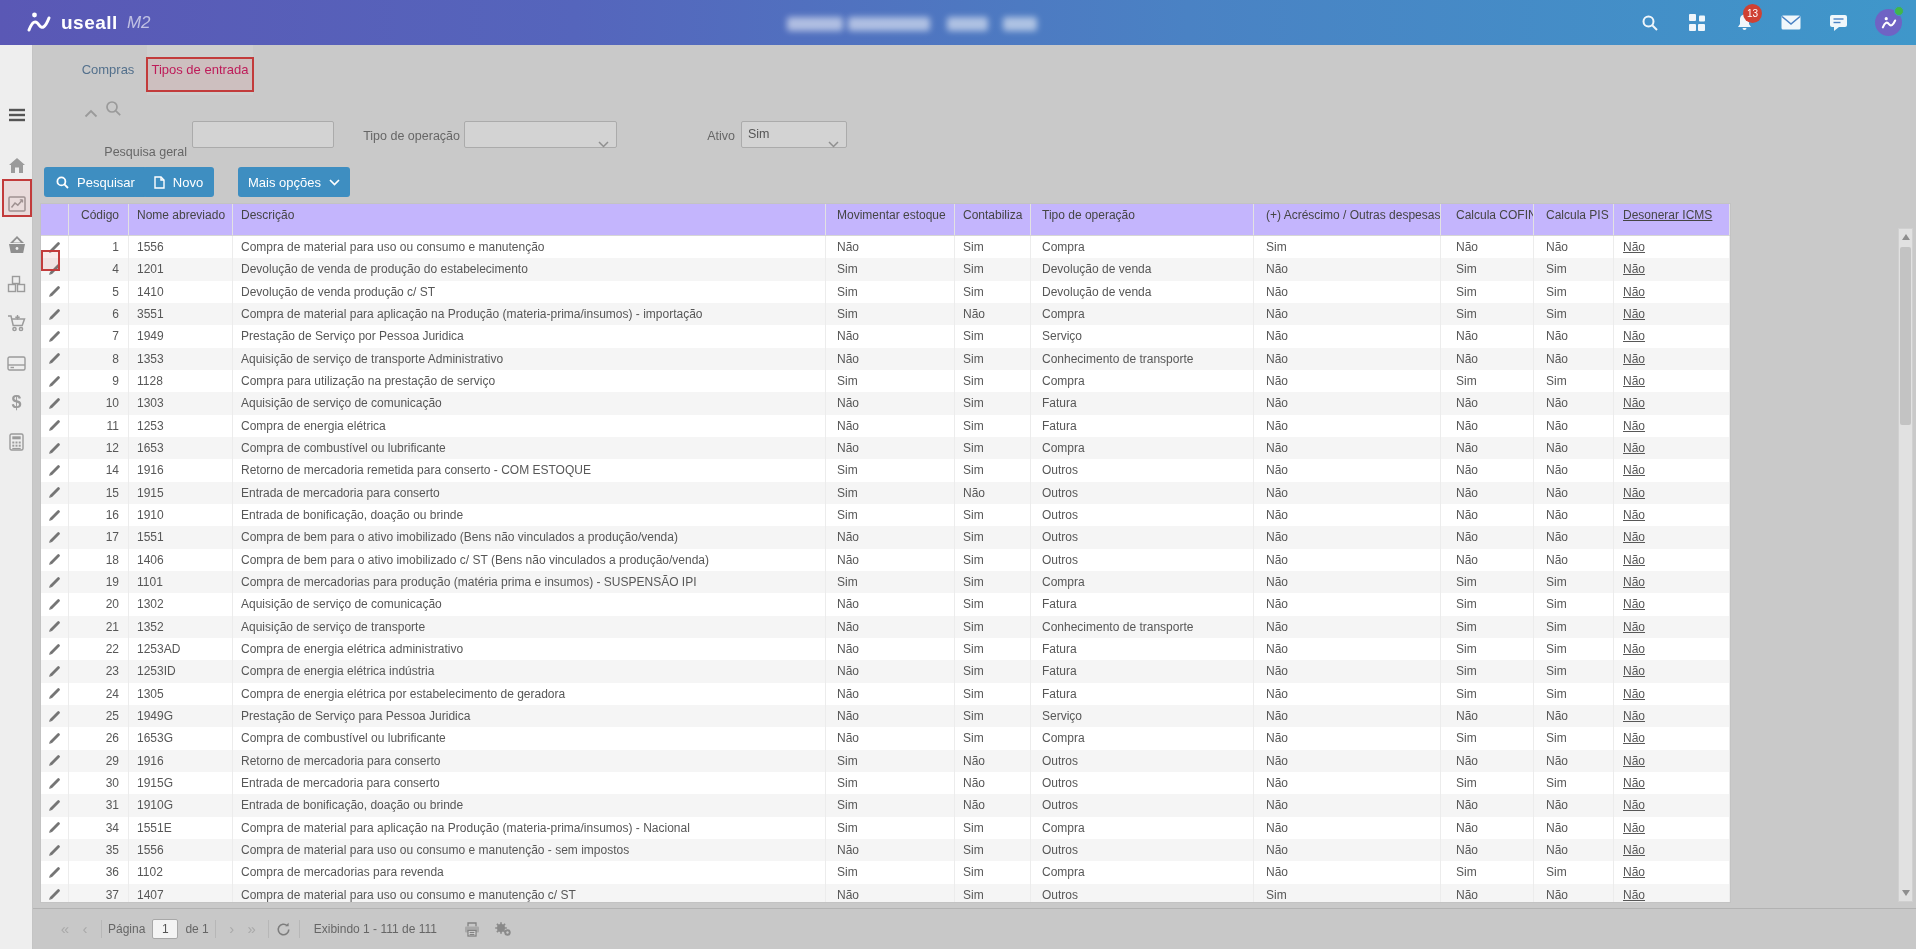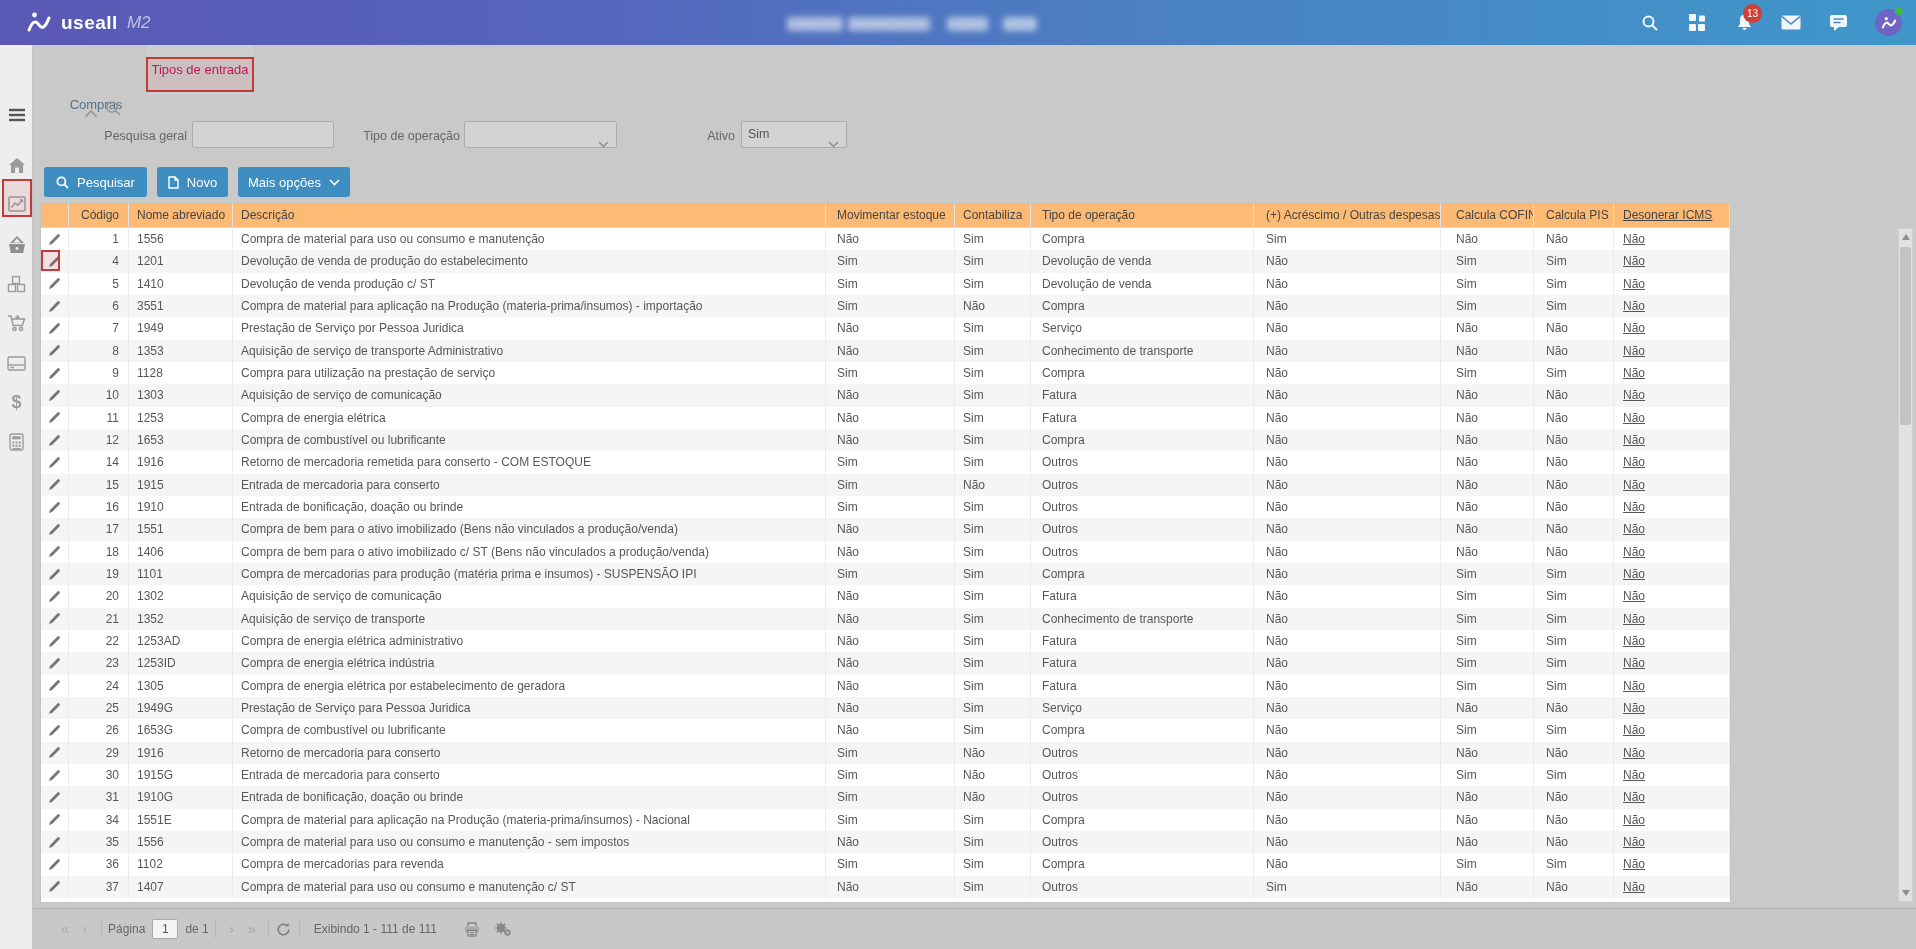--- a/index.html
+++ b/index.html
@@ -46,21 +46,21 @@
   .fselect .chev { position:absolute; right:7px; top:10px; }
 
   
   .btn { position:absolute; top:167px; height:30px; background:#3e8ec1; border:none; border-radius:3px;
          color:#fff; font-size:13px; display:inline-flex; align-items:center; justify-content:center;
          gap:8px; cursor:pointer; font-family:"Liberation Sans",sans-serif; }
 
   
   .grid { position:absolute; left:40px; top:203px; width:1691px; height:700px; background:#fff;
           border:1px solid #c3c3c3; overflow:hidden; }
-  .ghead { display:flex; height:24px; border-bottom:1px solid #d6d6d6; background:#fdba74; }
+  .ghead { display:flex; height:32px; border-bottom:1px solid #d6d6d6; background:#c4b5fd; }
   .hc { font-size:12px; color:#454545; line-height:23px; padding-left:8px; border-right:1px solid #e2e2e2;
         white-space:nowrap; overflow:hidden; flex-shrink:0; cursor:pointer; }
   .tr { display:flex; height:22.33px; cursor:pointer; }
   .tr:nth-child(even) { background:#f5f5f5; }
   .td { font-size:12px; color:#575757; line-height:22.33px; padding-left:8px; border-right:1px solid #ececec;
         white-space:nowrap; overflow:hidden; flex-shrink:0; }
   .c0 { width:28px; padding:0; display:flex; align-items:center; justify-content:center; }
   .c1 { width:60px; text-align:right; padding-right:9px; padding-left:0; }
   .c2 { width:104px; }
   .c3 { width:593px; }
@@ -226,37 +226,37 @@
           <rect x="3.3" y="11.7" width="2" height="2"></rect>
           <rect x="6.5" y="11.7" width="2" height="2"></rect>
           <rect x="9.7" y="11.7" width="2" height="2"></rect>
           <rect x="3.3" y="14.9" width="8.4" height="1.2"></rect>
         </g>
       </svg>
   </div>
 </div>
 
 <div class="tabbar">
-  <div class="tab tab-inactive" style="left:8px; width:110px;margin-top:35px;">Compras</div>
+  <div class="tab tab-inactive" style="left:20px; width:110px;">Compras</div>
   <div class="tab tab-active" style="left:114px; width:106px;">Tipos de entrada</div>
 </div>
 
 <div class="f-ico" style="left:84px; top:104px;">
   <svg width="14" height="9" viewBox="0 0 14 9" fill="none" stroke="#9a9a9a" stroke-width="1.8">
       <path d="M1.5 7.5 L7 2 L12.5 7.5"></path>
     </svg>
 </div>
 <div class="f-ico" style="left:105px; top:100px;">
   <svg width="17" height="17" viewBox="0 0 17 17">
       <circle cx="7" cy="7" r="5" stroke="#9a9a9a" stroke-width="1.7" fill="none"></circle>
       <line x1="10.8" y1="10.8" x2="15.2" y2="15.2" stroke="#9a9a9a" stroke-width="1.7"></line>
     </svg>
 </div>
 
-<span class="flabel" style="left:93px; width:94px;">Pesquisa geral</span>
+<span class="flabel" style="left:93px; width:94px;margin-top:16px;">Pesquisa geral</span>
 <input class="finput" style="left: 192px; width: 142px;" value="">
 
 <span class="flabel" style="left:330px; width:130px;">Tipo de operação</span>
 <div class="fselect" style="left:464px; width:153px;">
   <span></span>
   <span class="chev">
     <svg width="11" height="7" viewBox="0 0 11 7" fill="none" stroke="#8f8f8f" stroke-width="1.5">
         <path d="M1 1 L5.5 5.5 L10 1"></path>
       </svg>
   </span>
@@ -272,21 +272,21 @@
   </span>
 </div>
 
 <button class="btn" style="left:44px; width:103px;">
   <svg width="13" height="13" viewBox="0 0 13 13">
       <circle cx="5.4" cy="5.4" r="4" stroke="#fff" stroke-width="1.8" fill="none"></circle>
       <line x1="8.4" y1="8.4" x2="12" y2="12" stroke="#fff" stroke-width="1.8"></line>
     </svg>
   <span>Pesquisar</span>
 </button>
-<button class="btn" style="left:157px; width:71px;">
+<button class="btn" style="left:143px; width:71px;">
   <svg width="11" height="13" viewBox="0 0 11 13">
       <path d="M1 1 L7 1 L10 4 L10 12 L1 12 Z" fill="none" stroke="#fff" stroke-width="1.4"></path>
       <path d="M7 1 L7 4 L10 4" fill="none" stroke="#fff" stroke-width="1.4"></path>
     </svg>
   <span>Novo</span>
 </button>
 <button class="btn" style="left:238px; width:112px;">
   <span>Mais opções</span>
   <svg width="11" height="7" viewBox="0 0 11 7">
       <path d="M1 1 L5.5 5.5 L10 1" fill="none" stroke="#fff" stroke-width="1.7"></path>

